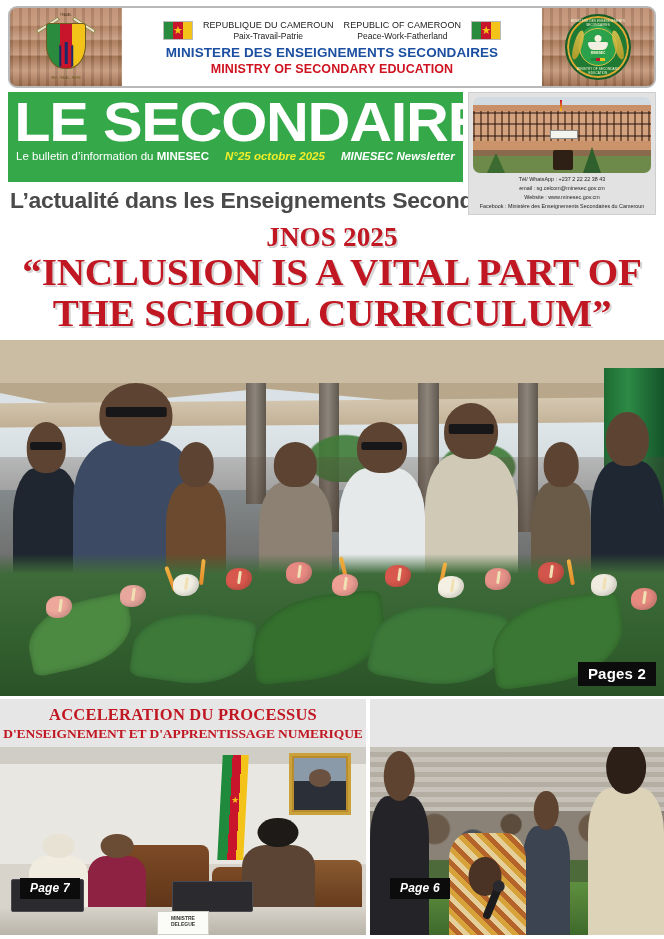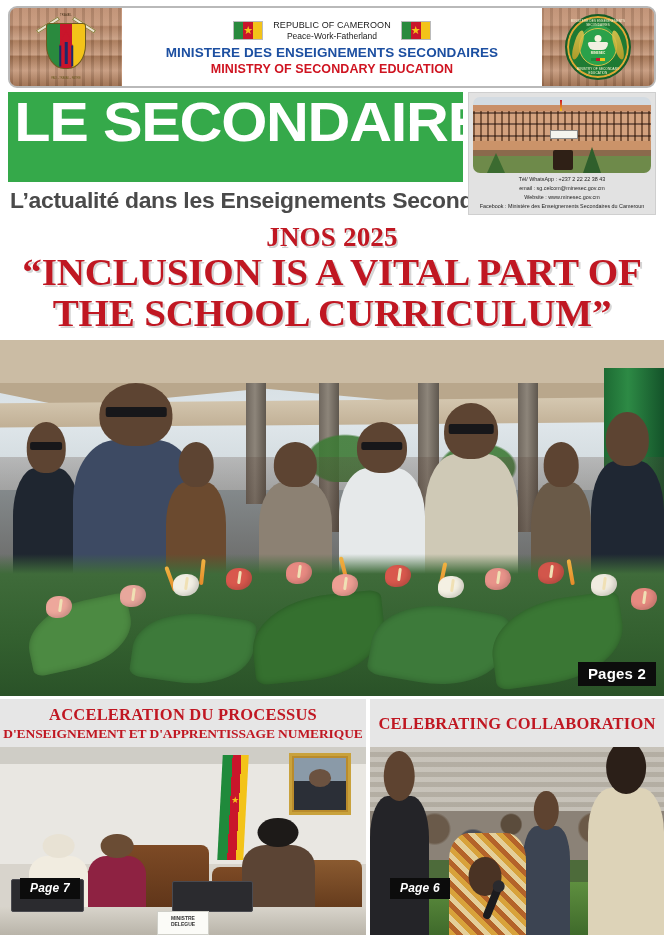--- a/index.html
+++ b/index.html
@@ -484,20 +484,24 @@
         <div class="banner-bot">PAIX - TRAVAIL - PATRIE</div>
       </div>
     </div>
 
     <div class="banner-center">
       <div class="bilingual-row">
         <div class="flag">
             <span class="star">★</span>
           </div>
         <div class="rep-col">
+          <div class="l1">REPUBLIQUE DU CAMEROUN</div>
+          <div class="l2">Paix-Travail-Patrie</div>
+        </div>
+        <div class="rep-col">
           <div class="l1">REPUBLIC OF CAMEROON</div>
           <div class="l2">Peace-Work-Fatherland</div>
         </div>
         <div class="flag">
             <span class="star">★</span>
           </div>
       </div>
       <div class="min-fr">MINISTERE DES ENSEIGNEMENTS SECONDAIRES</div>
       <div class="min-en">MINISTRY OF SECONDARY EDUCATION</div>
     </div>
@@ -512,20 +516,25 @@
           <div class="lbl">MINESEC</div>
         </div>
         <div class="flagstrip"></div>
         <div class="ring-bot">MINISTRY OF SECONDARY EDUCATION</div>
       </div>
     </div>
   </div>
 
   <div class="masthead">
     <div class="title">LE SECONDAIRE</div>
+    <div class="subrow">
+      <div class="sub-fr"><span>Le bulletin d’information du </span><b>MINESEC</b></div>
+      <div class="issue">N°25 octobre 2025</div>
+      <div class="sub-en">MINESEC Newsletter</div>
+    </div>
   </div>
 
   <div class="tagline">L’actualité dans les Enseignements Secondaires</div>
 
   <div class="contactbox">
     <div class="photo">
       <div class="bld"></div>
       <div class="flagpole"></div>
       <div class="sign"></div>
       <div class="door"></div>
@@ -656,21 +665,20 @@
         <div class="nameplate" style="left:43%; width:14%; height:13%;">
           <div>MINISTRE</div>
           <div>DELEGUE</div>
         </div>
         <div class="pagebadge italic" style="left:20px; bottom:36px;">Page 7</div>
       </div>
     </div>
 
     <div class="botcol right">
       <div class="bot-head">
-        <div class="l1">CELEBRATING COLLABORATION</div>
       </div>
       <div class="bot-photo">
         <div class="st-bg"></div>
         <div class="st-seats"></div>
         <div class="st-crowd"></div>
         <div class="st-turf"></div>
 
         <div class="st-person" style="left:0%;  width:20%; height:74%; background:#242428;">
             <div class="head"></div>
           </div>

